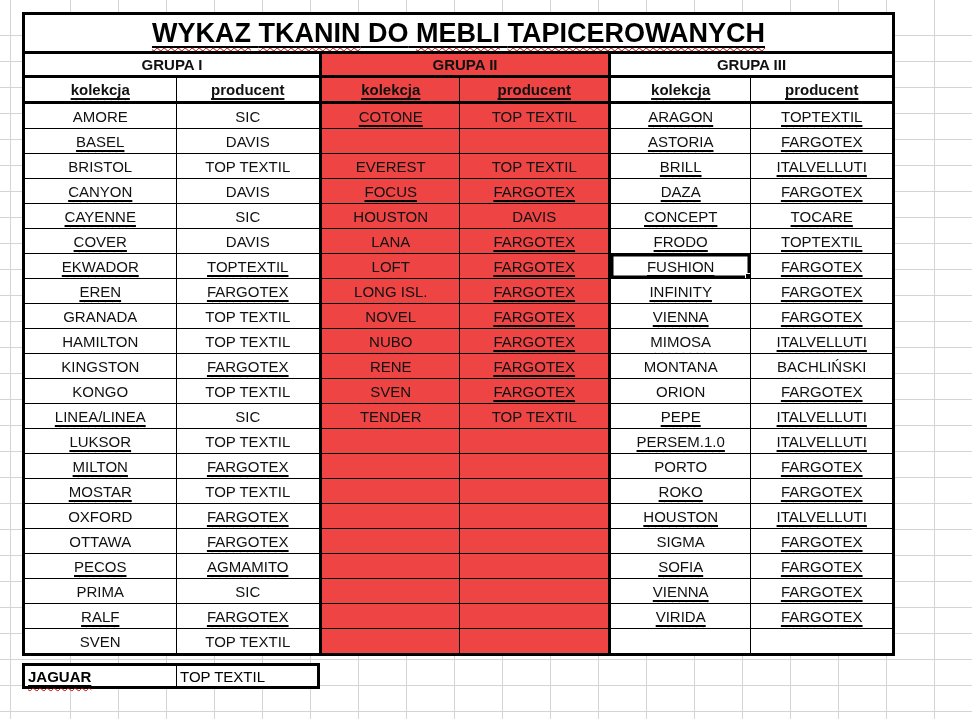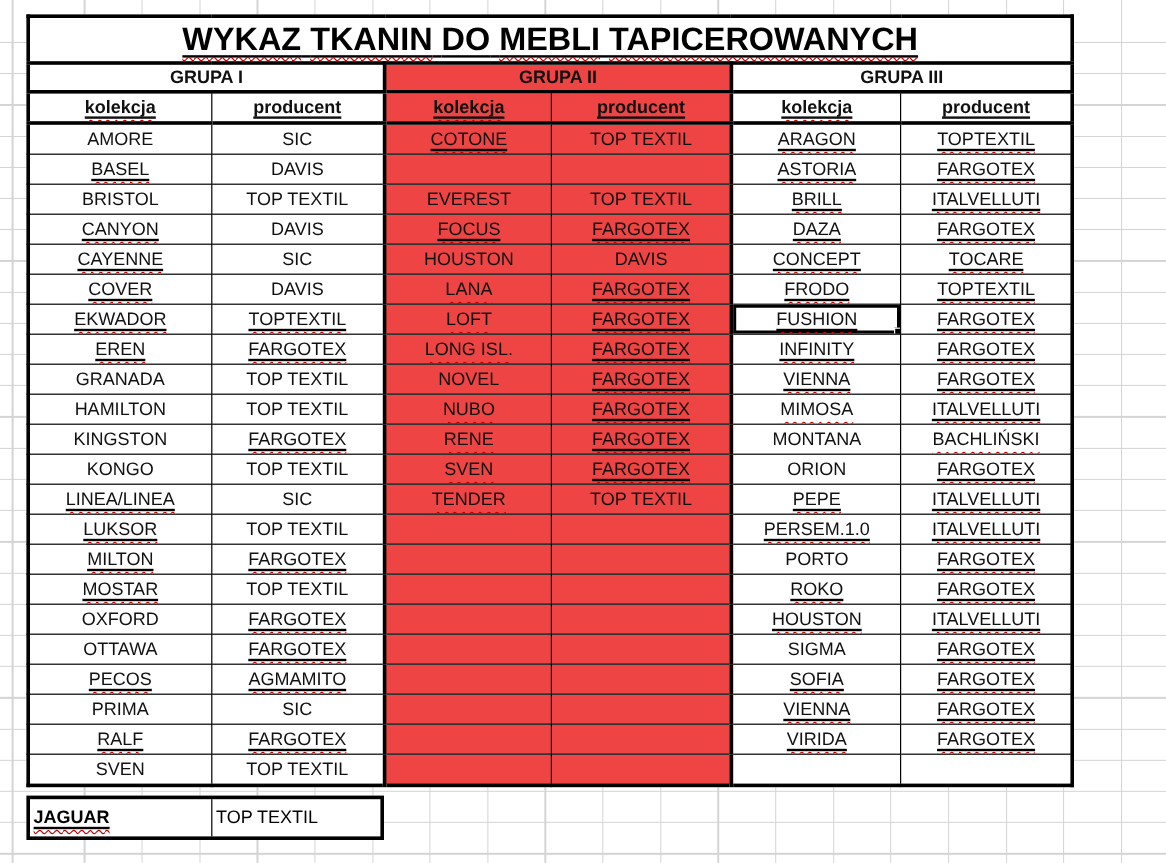--- a/index.html
+++ b/index.html
@@ -38,21 +38,21 @@
     text-decoration-line:underline;text-decoration-style:wavy;
     text-decoration-color:#c00000;text-decoration-thickness:1px;
     text-underline-offset:5px;
   }
   td.selected{position:relative;box-shadow:inset 0 0 0 2.5px #000;}
   .fill-handle{
     position:absolute;right:-4px;bottom:-4px;width:7px;height:7px;
     background:#000;border:1.5px solid #fff;z-index:3;
   }
   .footer-block{
-    position:absolute;left:22px;top:663px;width:298px;height:37px;
+    position:absolute;left:22px;top:663px;width:298px;height:26px;
     border:3px solid #000;background:#fff;display:flex;box-sizing:border-box;
     font-size:15px;align-items:center;
   }
   .fcell{height:100%;display:flex;align-items:center;padding-left:3px;box-sizing:border-box;}
   .f1{width:152px;font-weight:bold;border-right:1.5px solid #000;
       text-decoration:underline;text-decoration-thickness:1.5px;text-underline-offset:3px;}
   .f2{flex:1;}
 </style>
 </head>
 <body>

